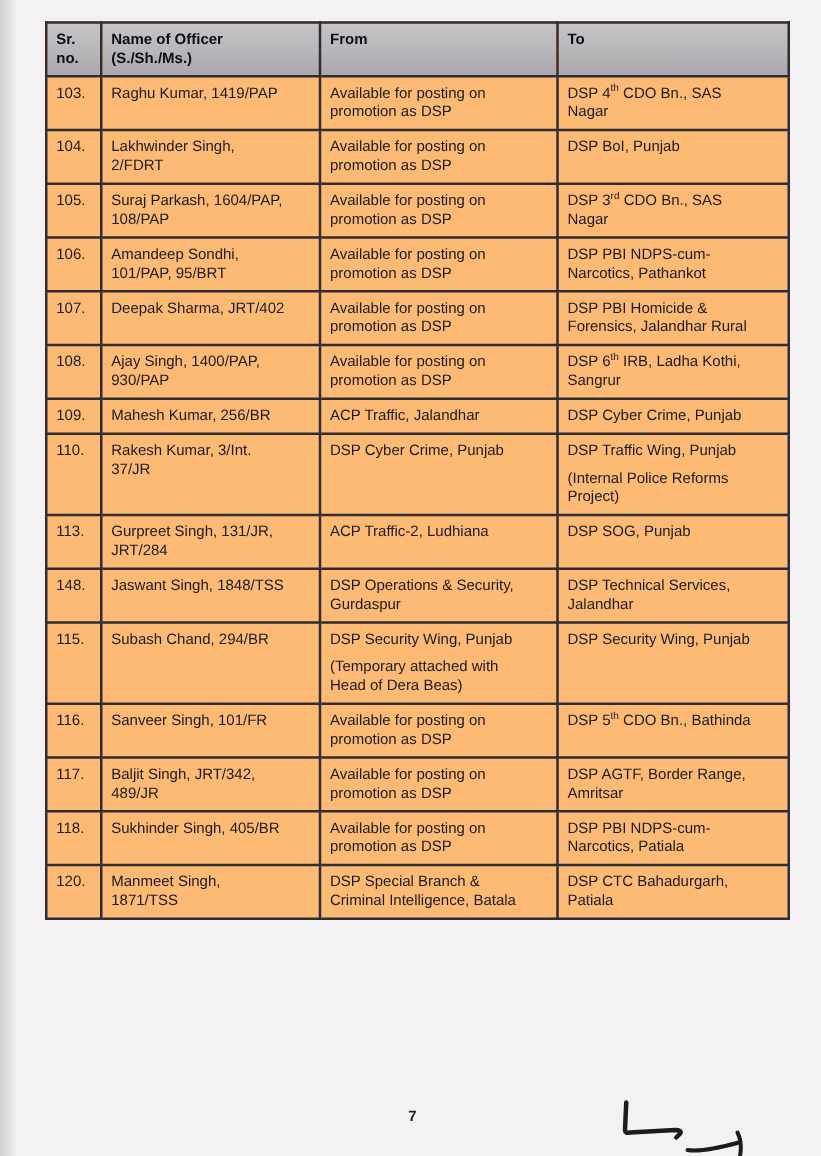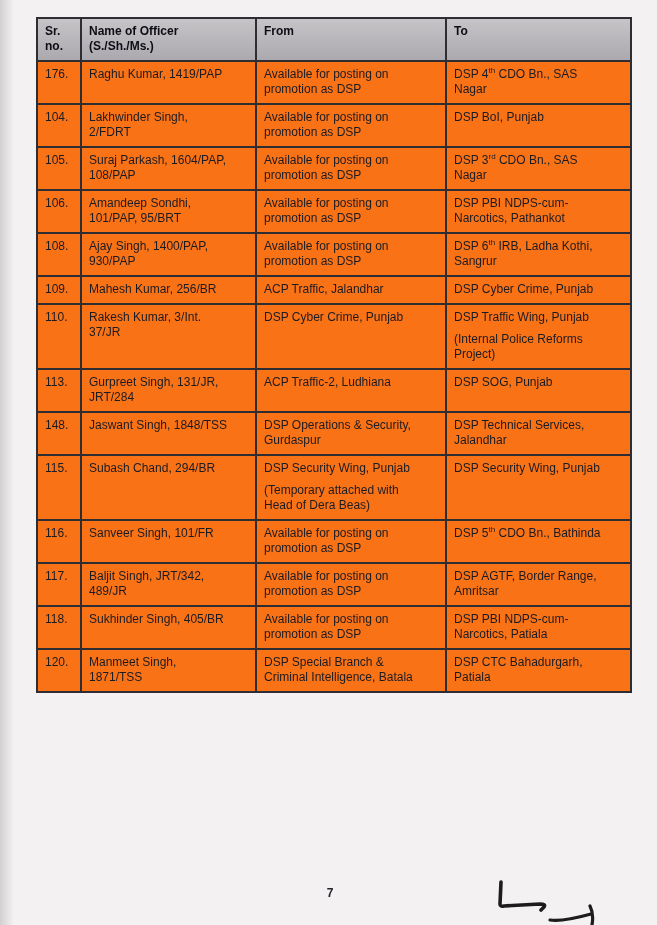--- a/index.html
+++ b/index.html
@@ -27,21 +27,21 @@
     position: absolute;
     inset: 0;
   }
   table.officer-table {
     position: absolute;
     left: 36px;
     top: 17px;
     width: 594px;
     border-collapse: collapse;
     table-layout: fixed;
-    background: #f97316;
+    background: #fdba74;
   }
   table.officer-table th,
   table.officer-table td {
     border: 2px solid #2e2d33;
     vertical-align: top;
     text-align: left;
     padding: 5px 7px 6px 7px;
     font-size: 12px;
     line-height: 15px;
     white-space: pre-line;
@@ -103,21 +103,21 @@
         <th>Sr.
 no.</th>
         <th>Name of Officer
 (S./Sh./Ms.)</th>
         <th>From</th>
         <th>To</th>
       </tr>
     </thead>
     <tbody>
         <tr>
-          <td class="sr"><div class="para">176.</div></td>
+          <td class="sr"><div class="para">103.</div></td>
           <td><div class="para">Raghu Kumar, 1419/PAP</div></td>
           <td><div class="para">Available for posting on
 promotion as DSP</div></td>
           <td><div class="para">DSP 4<sup>th</sup> CDO Bn., SAS
 Nagar</div></td>
         </tr>
         <tr>
           <td class="sr"><div class="para">104.</div></td>
           <td><div class="para">Lakhwinder Singh,
 2/FDRT</div></td>
@@ -135,20 +135,28 @@
 Nagar</div></td>
         </tr>
         <tr>
           <td class="sr"><div class="para">106.</div></td>
           <td><div class="para">Amandeep Sondhi,
 101/PAP, 95/BRT</div></td>
           <td><div class="para">Available for posting on
 promotion as DSP</div></td>
           <td><div class="para">DSP PBI NDPS-cum-
 Narcotics, Pathankot</div></td>
+        </tr>
+        <tr>
+          <td class="sr"><div class="para">107.</div></td>
+          <td><div class="para">Deepak Sharma, JRT/402</div></td>
+          <td><div class="para">Available for posting on
+promotion as DSP</div></td>
+          <td><div class="para">DSP PBI Homicide &amp;
+Forensics, Jalandhar Rural</div></td>
         </tr>
         <tr>
           <td class="sr"><div class="para">108.</div></td>
           <td><div class="para">Ajay Singh, 1400/PAP,
 930/PAP</div></td>
           <td><div class="para">Available for posting on
 promotion as DSP</div></td>
           <td><div class="para">DSP 6<sup>th</sup> IRB, Ladha Kothi,
 Sangrur</div></td>
         </tr>

